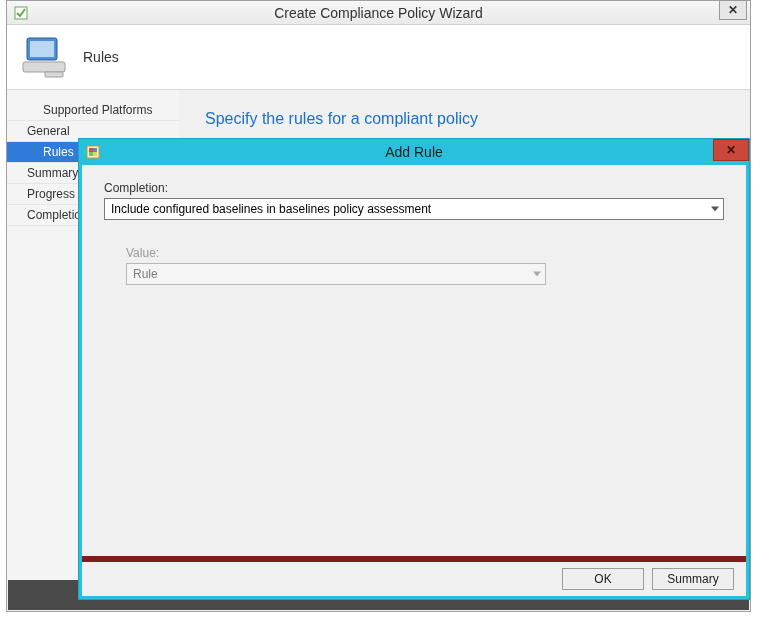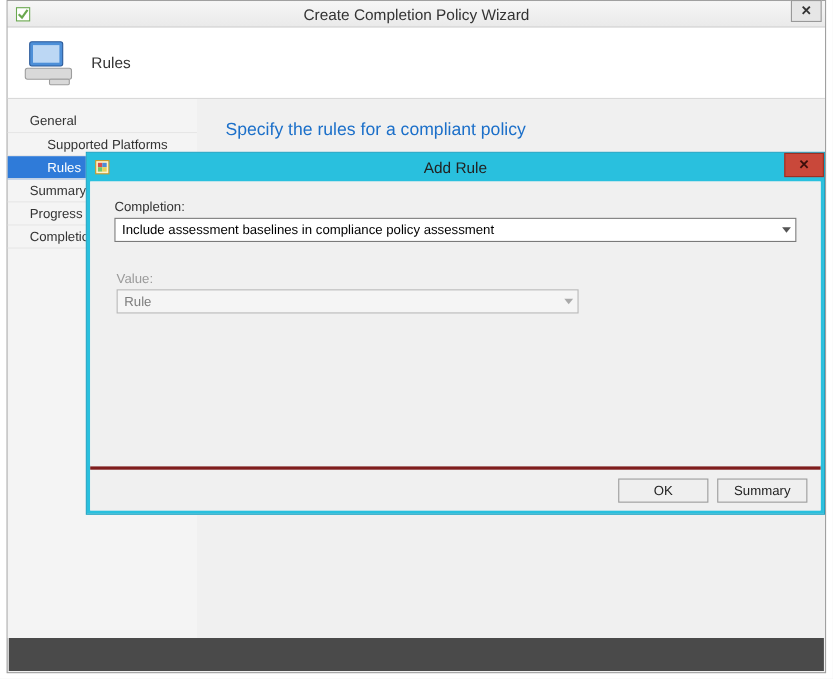--- a/index.html
+++ b/index.html
@@ -47,21 +47,21 @@
       font-size: 16px; color: #1b6fc9; font-weight: 400;
     }
 
     .wizard-footer {
       position:absolute; left:1px; right:1px; bottom:1px; height:30px;
       background:#4a4a4a;
     }
 
     
     .dialog {
-      position: absolute; left: 78px; top: 138px; width: 672px; height: 330px;
+      position: absolute; left: 78px; top: 138px; width: 672px; height: 462px;
       border: 1px solid #1ca4c4; background: #f0f0f0;
       box-shadow: 0 0 0 3px #29c0de inset;
     }
     .dialog-titlebar {
       height: 26px; background: #29c0de; display:flex; align-items:center;
       position: relative;
     }
     .dialog-sysicon { margin-left: 6px; width:16px; height:16px; display:flex;align-items:center;justify-content:center;}
     .dialog-title {
       position:absolute; left:0; right:0; text-align:center;
@@ -85,67 +85,67 @@
       display:flex; align-items:center; padding: 0 6px; position:relative;
       cursor:pointer;
     }
     .combo.disabled { color:#7d7d7d; border-color:#b8b8b8; background:#f5f5f5; cursor:default;}
     .combo-arrow {
       position:absolute; right:4px; top:50%; transform:translateY(-50%);
       width:0;height:0;border-left:4px solid transparent;border-right:4px solid transparent;
       border-top:5px solid #555;
     }
     .combo.disabled .combo-arrow { border-top-color:#aaa; }
-    .value-block { margin-top: 26px; margin-left: 2px; width: 420px; }
+    .value-block { margin-top: 26px; margin-left: 22px; width: 420px; }
 
     .dialog-footer {
       position:absolute; left:3px; right:3px; bottom:3px; height:40px;
-      background:#f0f0f0; border-top:3px solid #7f1d1d;
+      background:#f0f0f0; border-top:6px solid #7f1d1d;
       display:flex; align-items:center; justify-content:flex-end; padding-right:12px; gap:8px;
     }
     .btn {
       width: 82px; height: 22px; border:1px solid #9c9c9c; background:#efefef;
       display:flex;align-items:center;justify-content:center; cursor:pointer;
       font-size:12px; color:#222;
     }
   </style>
 </head>
 <body>
 
 <div class="wizard">
 
   <div class="wizard-titlebar">
     <span class="wizard-sysicon">
       <svg width="14" height="14" viewBox="0 0 14 14">
           <rect x="1" y="1" width="12" height="12" fill="#fff" stroke="#6aa84f"></rect>
           <path d="M3 7 L6 10 L11 3" stroke="#6aa84f" stroke-width="2" fill="none"></path>
         </svg>
     </span>
-    <span class="wizard-title">Create Completion Policy Wizard</span>
+    <span class="wizard-title">Create Compliance Policy Wizard</span>
     <div class="wizard-close">
       <span>✕</span>
     </div>
   </div>
 
   <div class="wizard-header">
     <span class="wizard-header-icon">
       <svg width="50" height="50" viewBox="0 0 50 50">
         <rect x="8" y="6" width="30" height="22" rx="2" fill="#4d8fd8" stroke="#2b5a99"></rect>
         <rect x="11" y="9" width="24" height="16" fill="#bcd7f4"></rect>
         <rect x="4" y="30" width="42" height="10" rx="2" fill="#d9d9d9" stroke="#9d9d9d"></rect>
         <rect x="26" y="40" width="18" height="5" rx="1" fill="#d9d9d9" stroke="#9d9d9d"></rect>
       </svg>
     </span>
     <span class="wizard-header-label">Rules</span>
   </div>
 
   <div class="wizard-body">
     <div class="wizard-sidebar">
+      <div class="side-item lvl2">Supported Platforms</div>
       <div class="side-item">General</div>
-      <div class="side-item lvl2">Supported Platforms</div>
       <div class="side-item lvl2 selected">Rules</div>
       <div class="side-item">Summary</div>
       <div class="side-item">Progress</div>
       <div class="side-item">Completion</div>
     </div>
     <div class="wizard-main">
       <div class="wizard-main-heading">Specify the rules for a compliant policy</div>
     </div>
   </div>
 
@@ -165,21 +165,21 @@
     </span>
     <span class="dialog-title">Add Rule</span>
     <div class="dialog-close">
       <span>✕</span>
     </div>
   </div>
 
   <div class="dialog-body">
     <div class="field-label">Completion:</div>
     <div class="combo">
-      <span>Include assessment baselines in compliance policy assessment</span>
+      <span>Include configured baselines in baselines policy assessment</span>
       <span class="combo-arrow"></span>
     </div>
 
     <div class="value-block">
       <div class="field-label disabled">Value:</div>
       <div class="combo disabled">
         <span>Rule</span>
         <span class="combo-arrow"></span>
       </div>
     </div>

